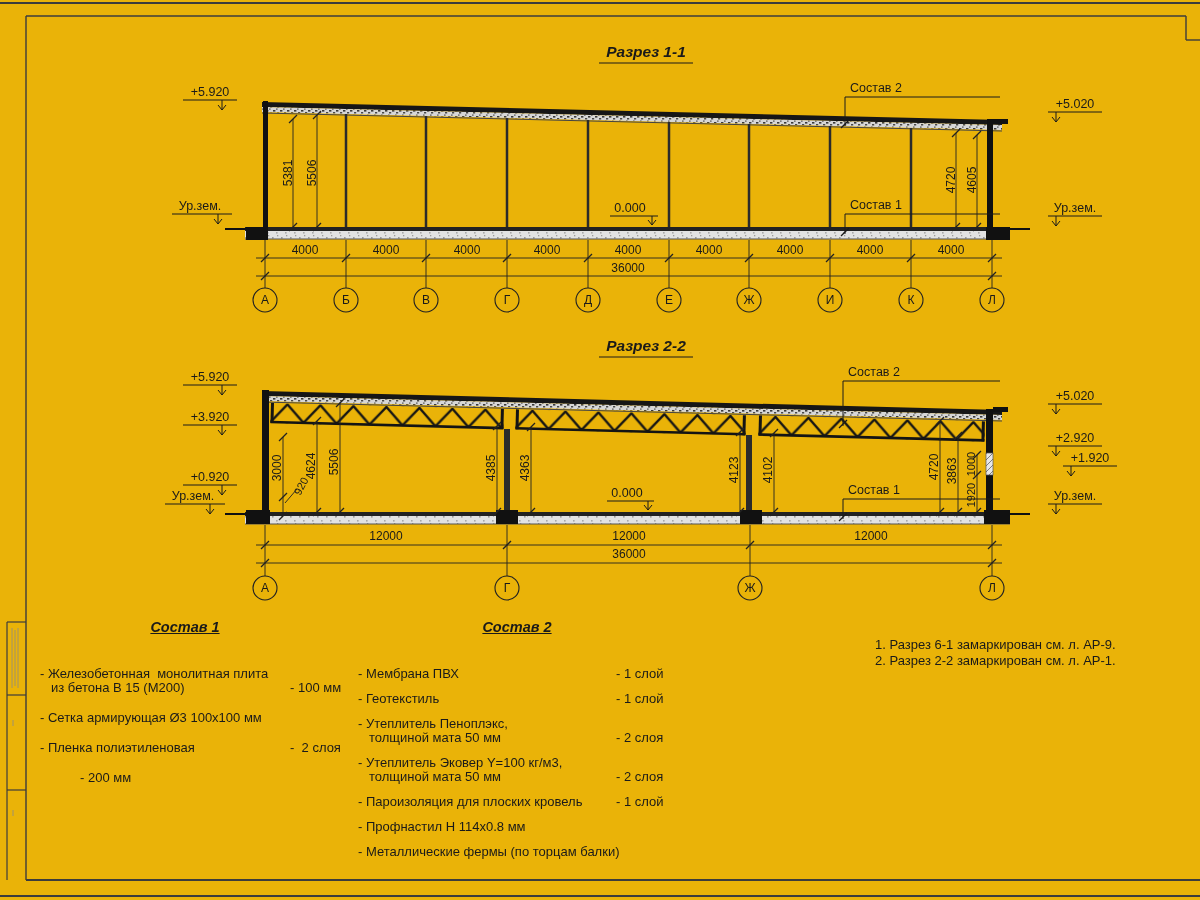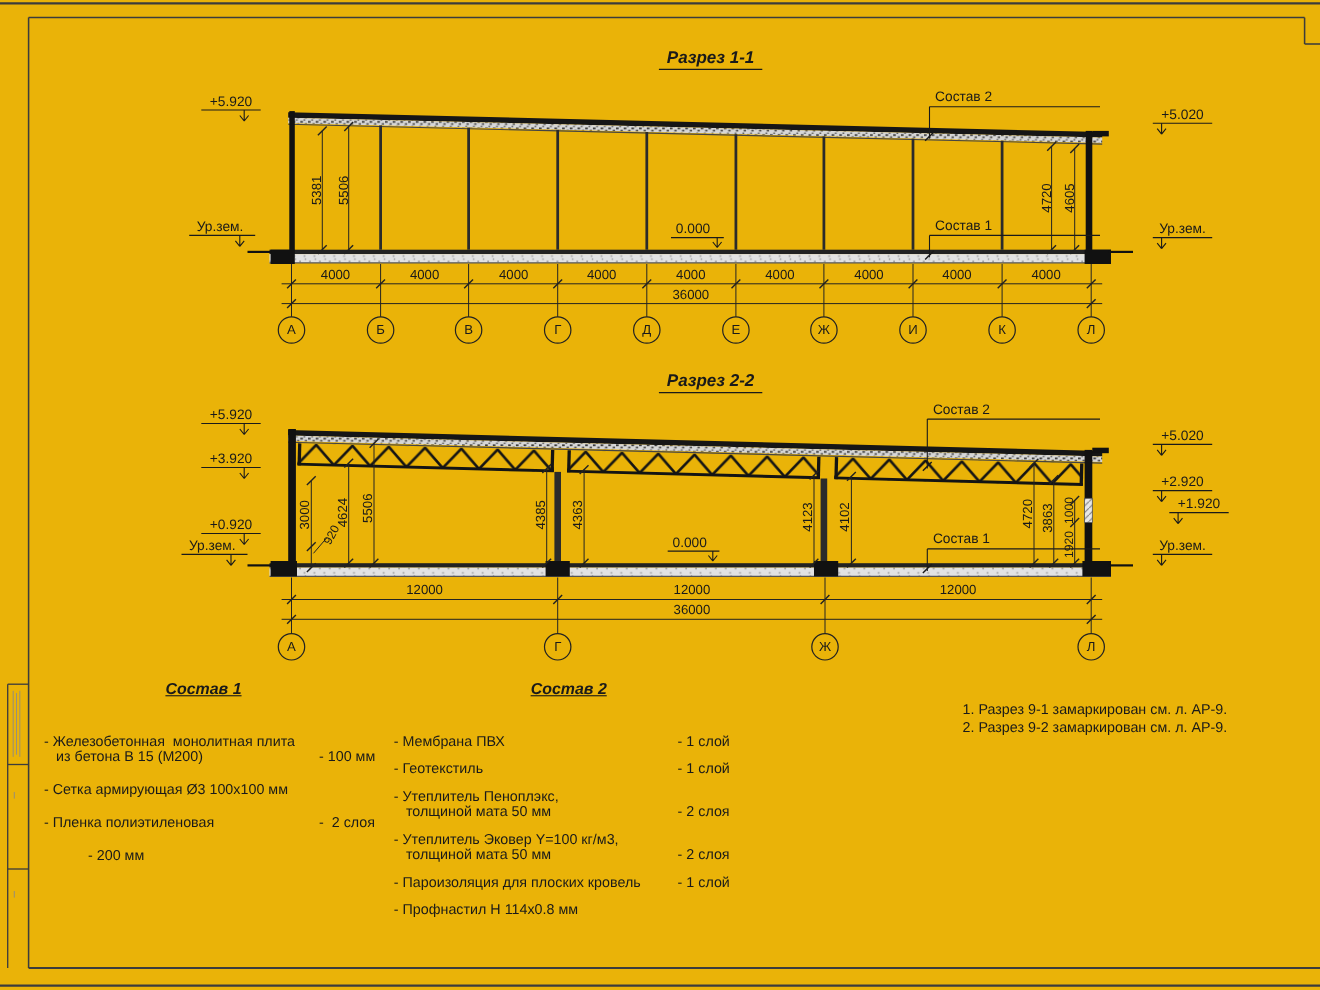--- a/index.html
+++ b/index.html
@@ -506,20 +506,26 @@
           <div class="l1">- Пароизоляция для плоских кровель</div>
         </div>
       <div class="val">- 1 слой</div>
     </div>
     <div class="row">
       <div class="nm">
           <div class="l1">- Профнастил Н 114х0.8 мм</div>
         </div>
       <div class="val"></div>
     </div>
+    <div class="row">
+      <div class="nm">
+          <div class="l1">- Металлические фермы (по торцам балки)</div>
+        </div>
+      <div class="val"></div>
+    </div>
   </div>
 
   <div id="notes" class="textblock" style="left:875px;top:637px;width:300px;">
-    <div>1. Разрез 9-1 замаркирован см. л. АР-9.</div>
-    <div>2. Разрез 9-2 замаркирован см. л. АР-9.</div>
+    <div>1. Разрез 6-1 замаркирован см. л. АР-9.</div>
+    <div>2. Разрез 2-2 замаркирован см. л. АР-1.</div>
   </div>
 
 </div>
 
 </body></html>

